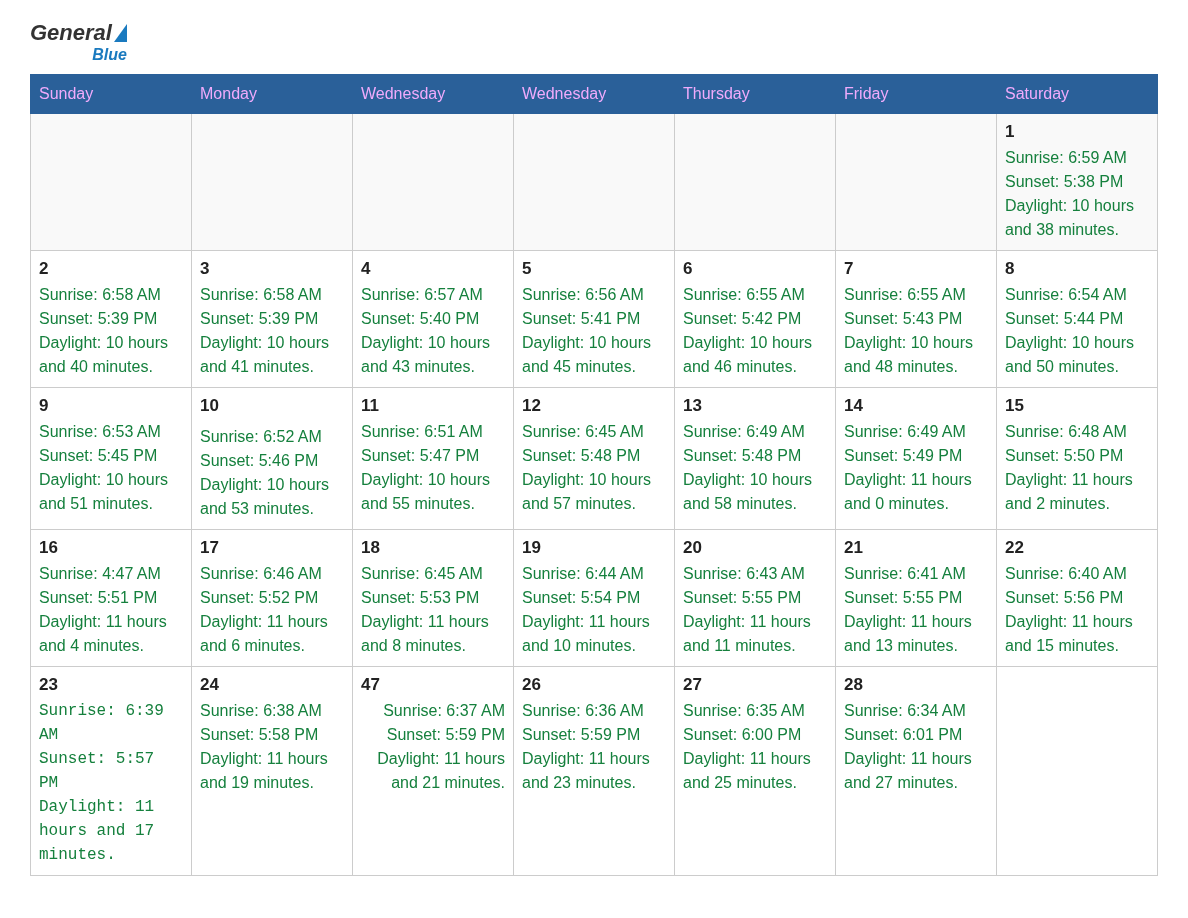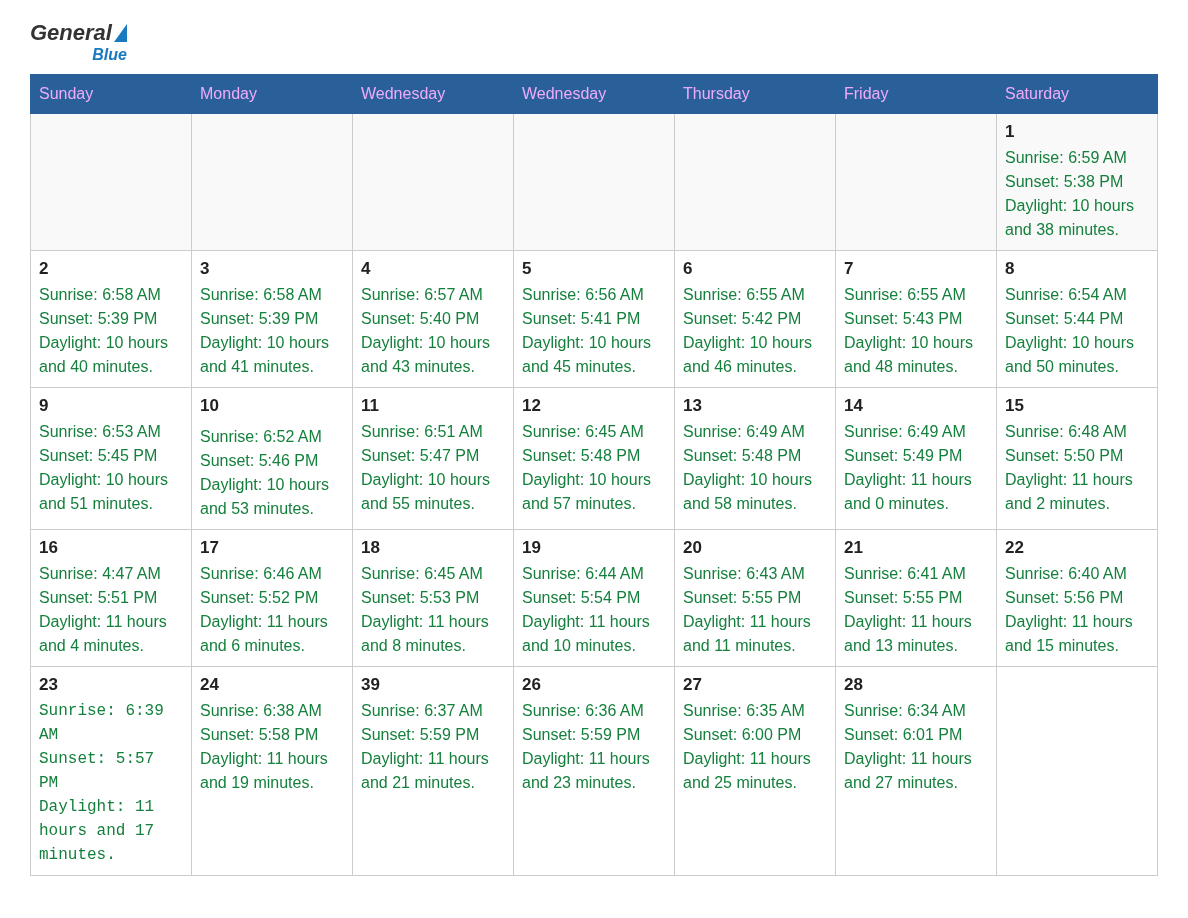--- a/index.html
+++ b/index.html
@@ -277,22 +277,22 @@
 Sunset: 5:57 PM
 Daylight: 11 hours and 17 minutes.</div>
         </td>
         <td>
           <span class="day-number">24</span>
           <div class="day-info" style="white-space: pre-line;">Sunrise: 6:38 AM
 Sunset: 5:58 PM
 Daylight: 11 hours and 19 minutes.</div>
         </td>
         <td>
-          <span class="day-number">39</span>
-          <div class="day-info" style="white-space: pre-line;">Sunrise: 6:37 AM
+          <span class="day-number">47</span>
+          <div class="day-info" style="white-space: pre-line; text-align: right;">Sunrise: 6:37 AM
 Sunset: 5:59 PM
 Daylight: 11 hours and 21 minutes.</div>
         </td>
         <td>
           <span class="day-number">26</span>
           <div class="day-info" style="white-space: pre-line;">Sunrise: 6:36 AM
 Sunset: 5:59 PM
 Daylight: 11 hours and 23 minutes.</div>
         </td>
         <td>

